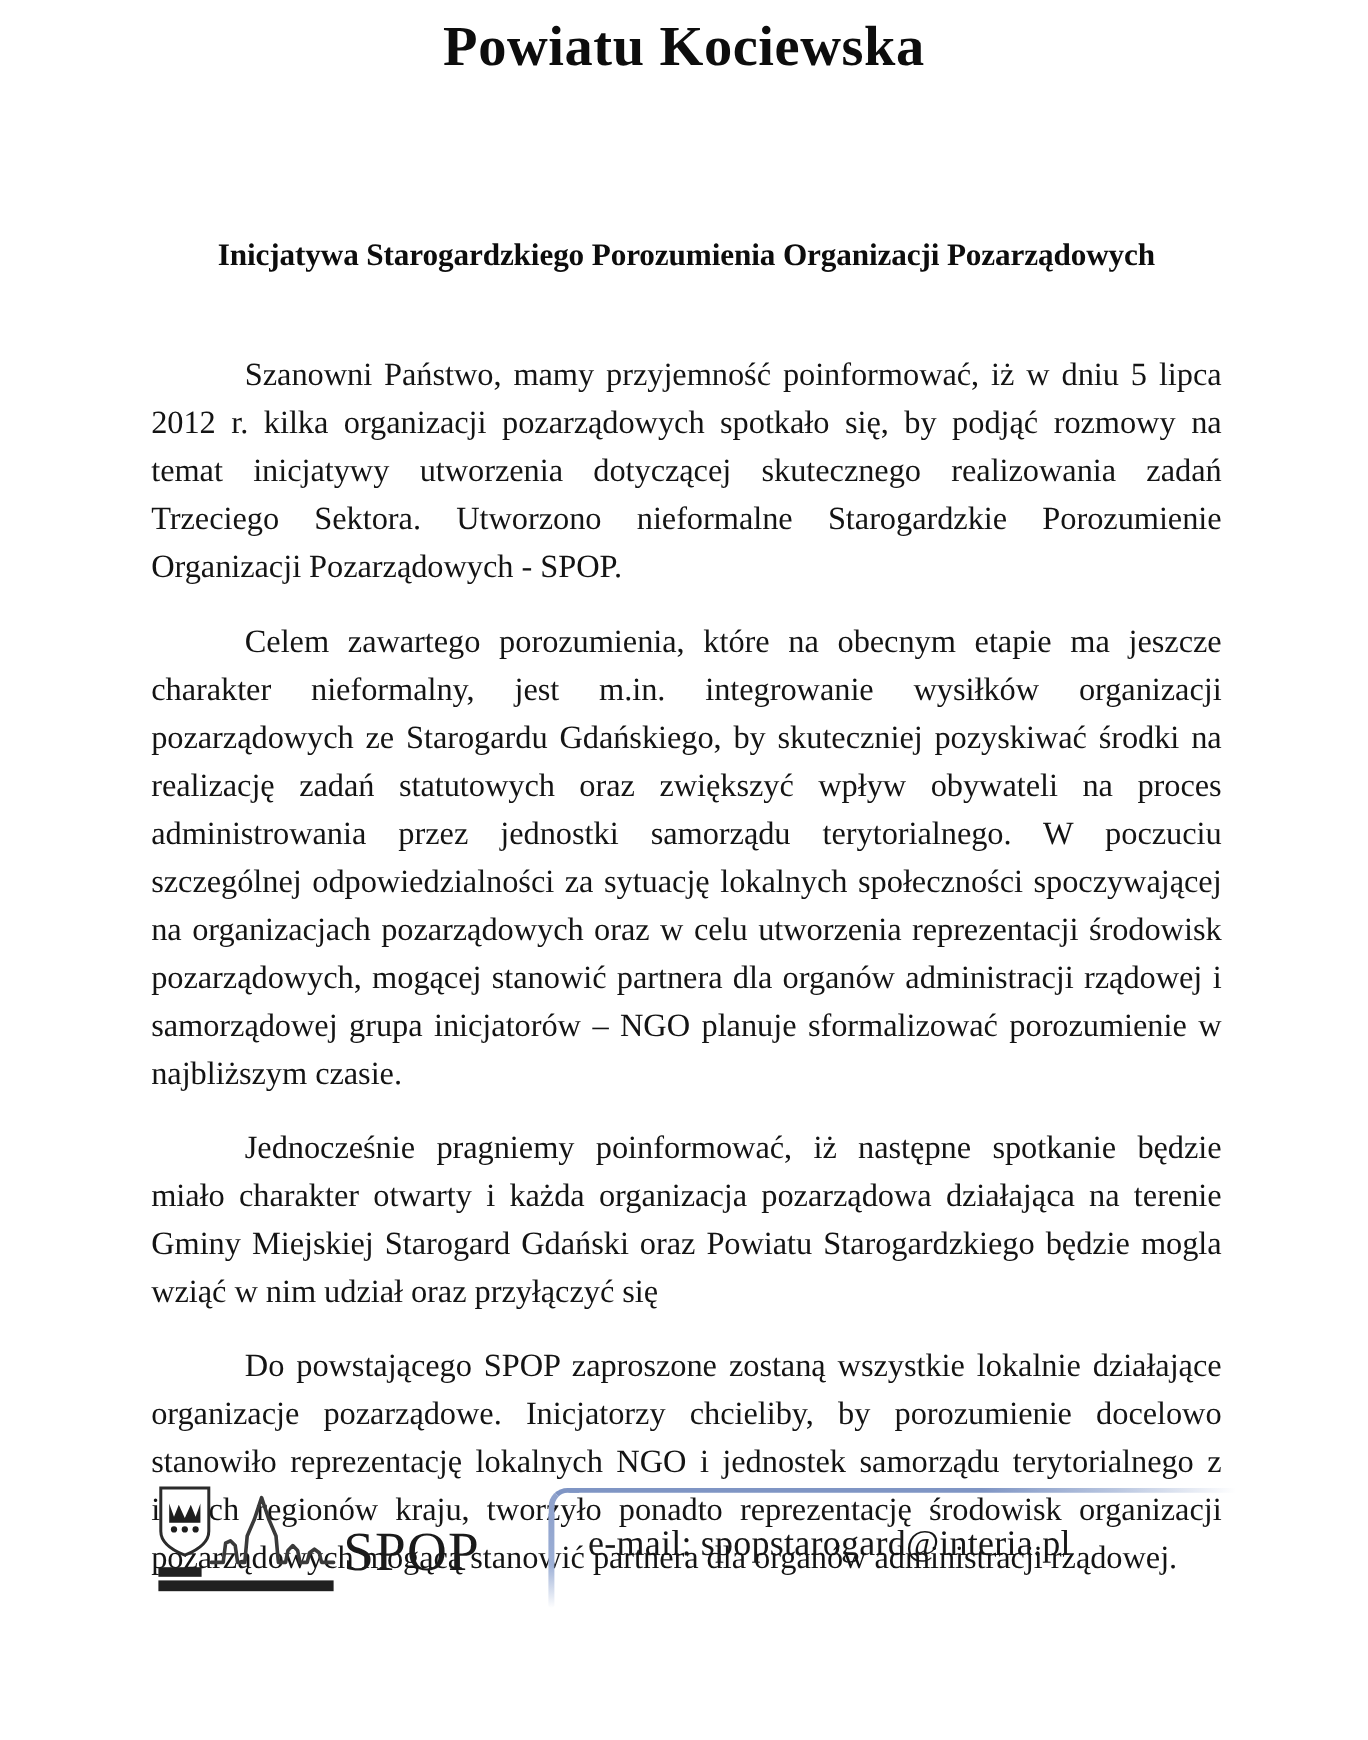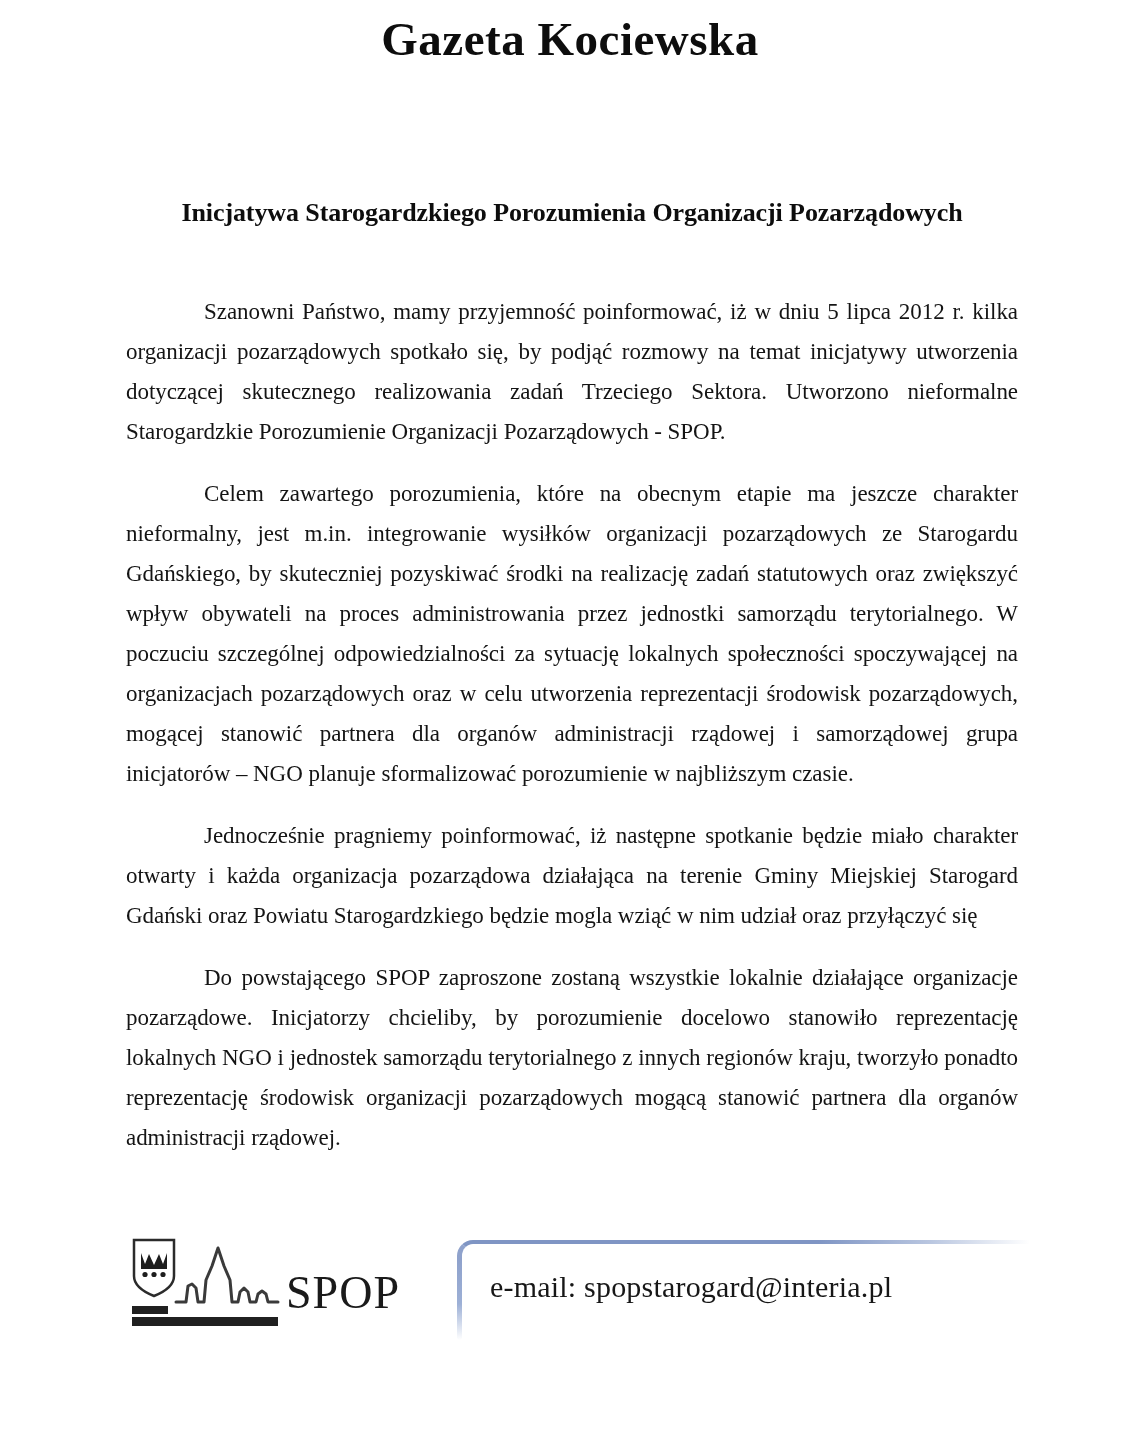--- a/index.html
+++ b/index.html
@@ -54,21 +54,21 @@
   .body-copy {
     position: absolute;
     top: 292px;
     left: 126px;
     width: 892px;
   }
   .para {
     margin: 0 0 22px 0;
     text-align: justify;
     text-justify: inter-word;
-    font-size: 23px;
+    font-size: 27px;
     line-height: 40px;
     text-indent: 78px;
     color: #141414;
     letter-spacing: -0.05px;
   }
   .para:last-child { margin-bottom: 0; }
 
   
   .footer {
     position: absolute;
@@ -151,21 +151,21 @@
     white-space: nowrap;
     letter-spacing: 0.2px;
   }
 </style>
 </head>
 <body>
 
 <div class="page">
 
   <div class="masthead">
-    <div class="masthead-title">Gazeta Kociewska</div>
+    <div class="masthead-title">Powiatu Kociewska</div>
   </div>
 
   <div class="headline">Inicjatywa Starogardzkiego Porozumienia Organizacji Pozarządowych</div>
 
   <div class="body-copy">
     <p class="para">Szanowni Państwo, mamy przyjemność poinformować, iż w dniu 5 lipca 2012 r. kilka organizacji pozarządowych spotkało się, by podjąć rozmowy na temat inicjatywy utworzenia dotyczącej skutecznego realizowania zadań Trzeciego Sektora. Utworzono nieformalne Starogardzkie Porozumienie Organizacji Pozarządowych - SPOP.</p>
     <p class="para">Celem zawartego porozumienia, które na obecnym etapie ma jeszcze charakter nieformalny, jest m.in. integrowanie wysiłków organizacji pozarządowych ze Starogardu Gdańskiego, by skuteczniej pozyskiwać środki na realizację zadań statutowych oraz zwiększyć wpływ obywateli na proces administrowania przez jednostki samorządu terytorialnego. W poczuciu szczególnej odpowiedzialności za sytuację lokalnych społeczności spoczywającej na organizacjach pozarządowych oraz w celu utworzenia reprezentacji środowisk pozarządowych, mogącej stanowić partnera dla organów administracji rządowej i samorządowej grupa inicjatorów – NGO planuje sformalizować porozumienie w najbliższym czasie.</p>
     <p class="para">Jednocześnie pragniemy poinformować, iż następne spotkanie będzie miało charakter otwarty i każda organizacja pozarządowa działająca na terenie Gminy Miejskiej Starogard Gdański oraz Powiatu Starogardzkiego będzie mogla wziąć w nim udział oraz przyłączyć się</p>
     <p class="para">Do powstającego SPOP zaproszone zostaną wszystkie lokalnie działające organizacje pozarządowe. Inicjatorzy chcieliby, by porozumienie docelowo stanowiło reprezentację lokalnych NGO i jednostek samorządu terytorialnego z innych regionów kraju, tworzyło ponadto reprezentację środowisk organizacji pozarządowych mogącą stanowić partnera dla organów administracji rządowej.</p>
   </div>

